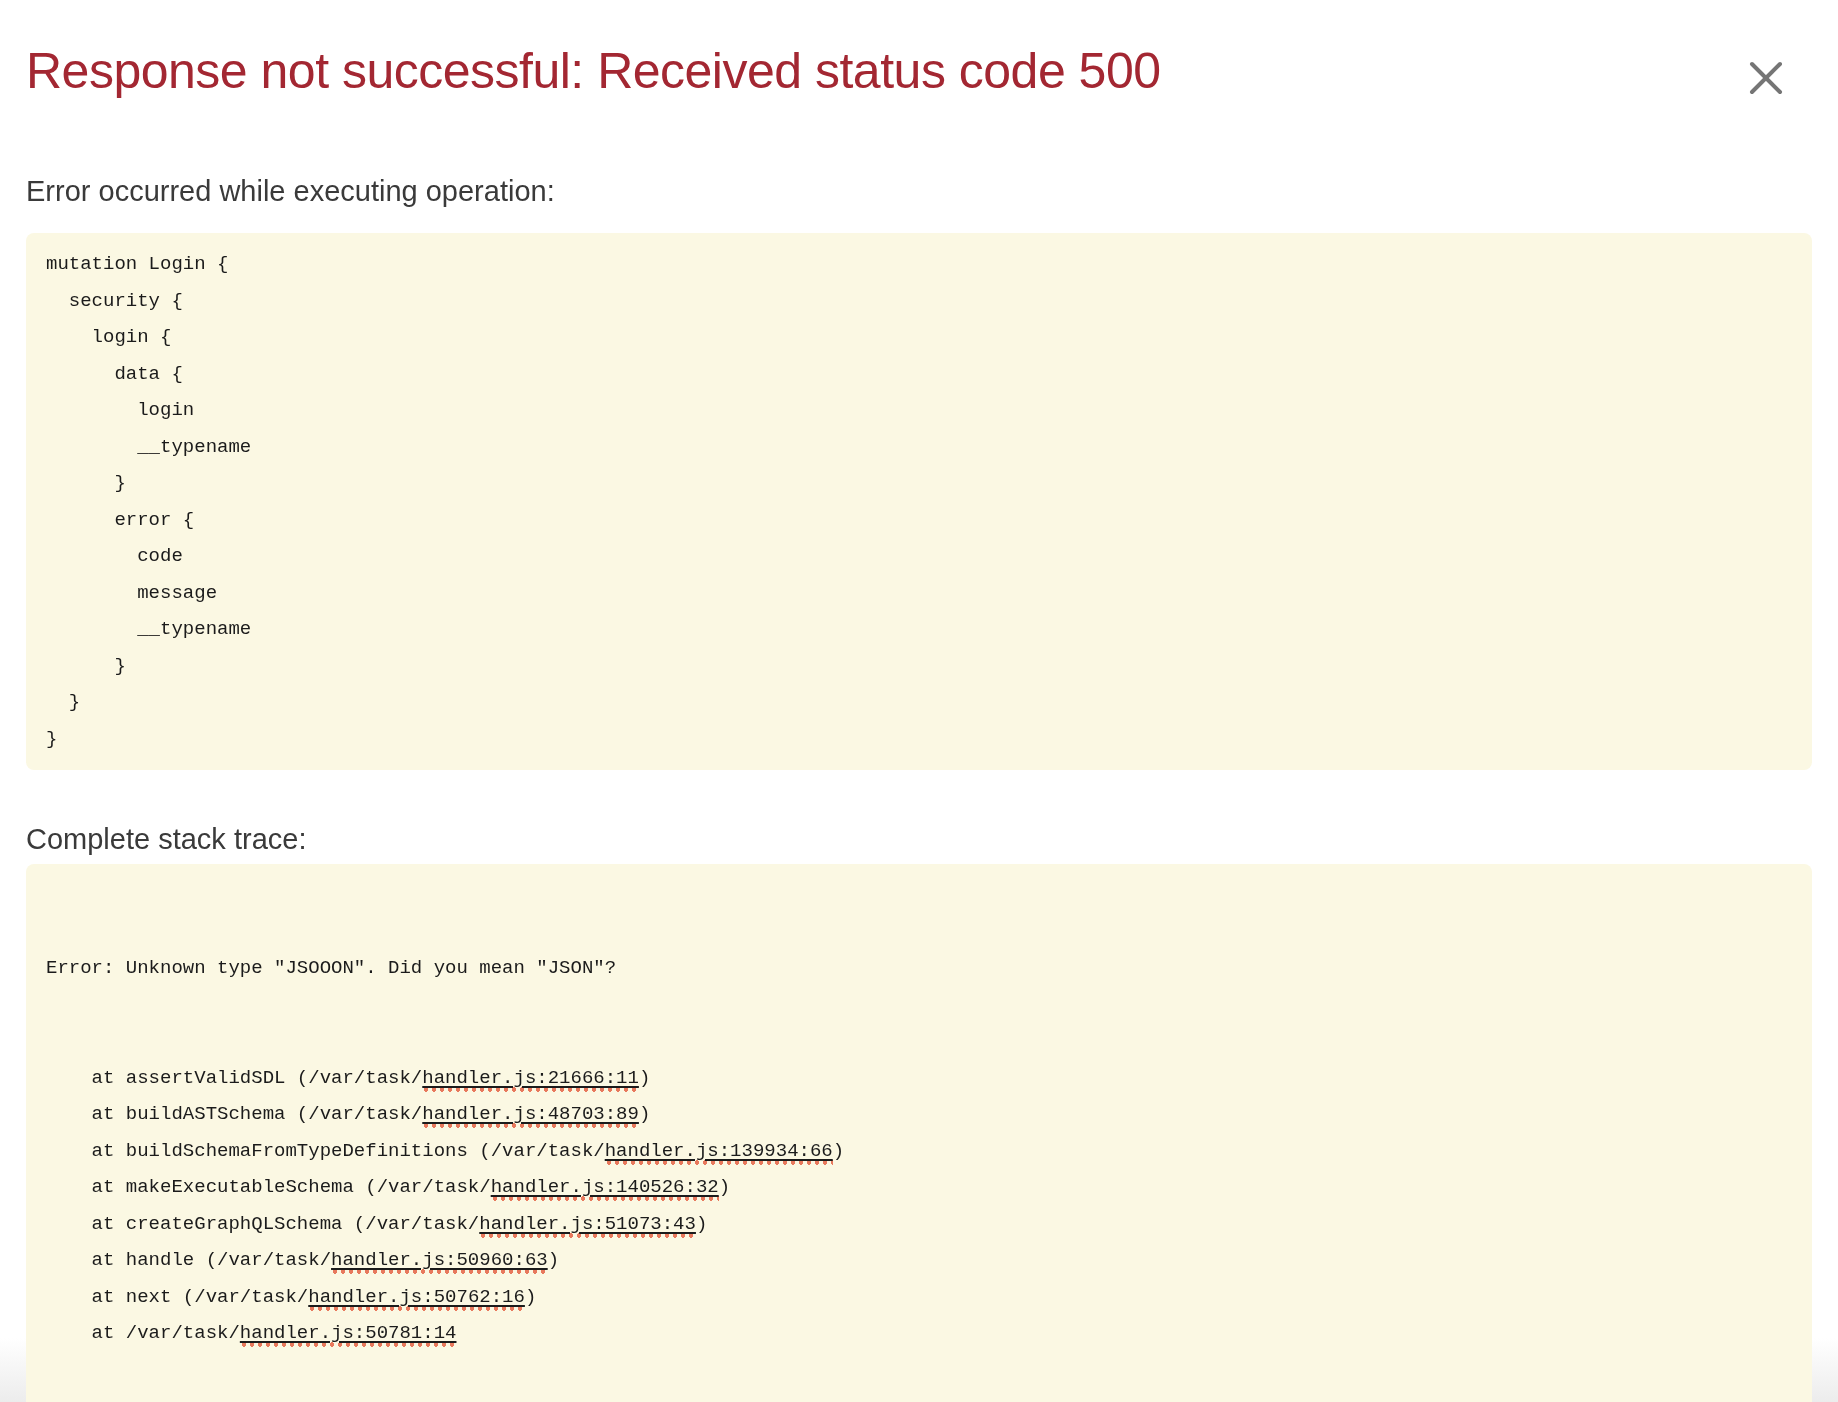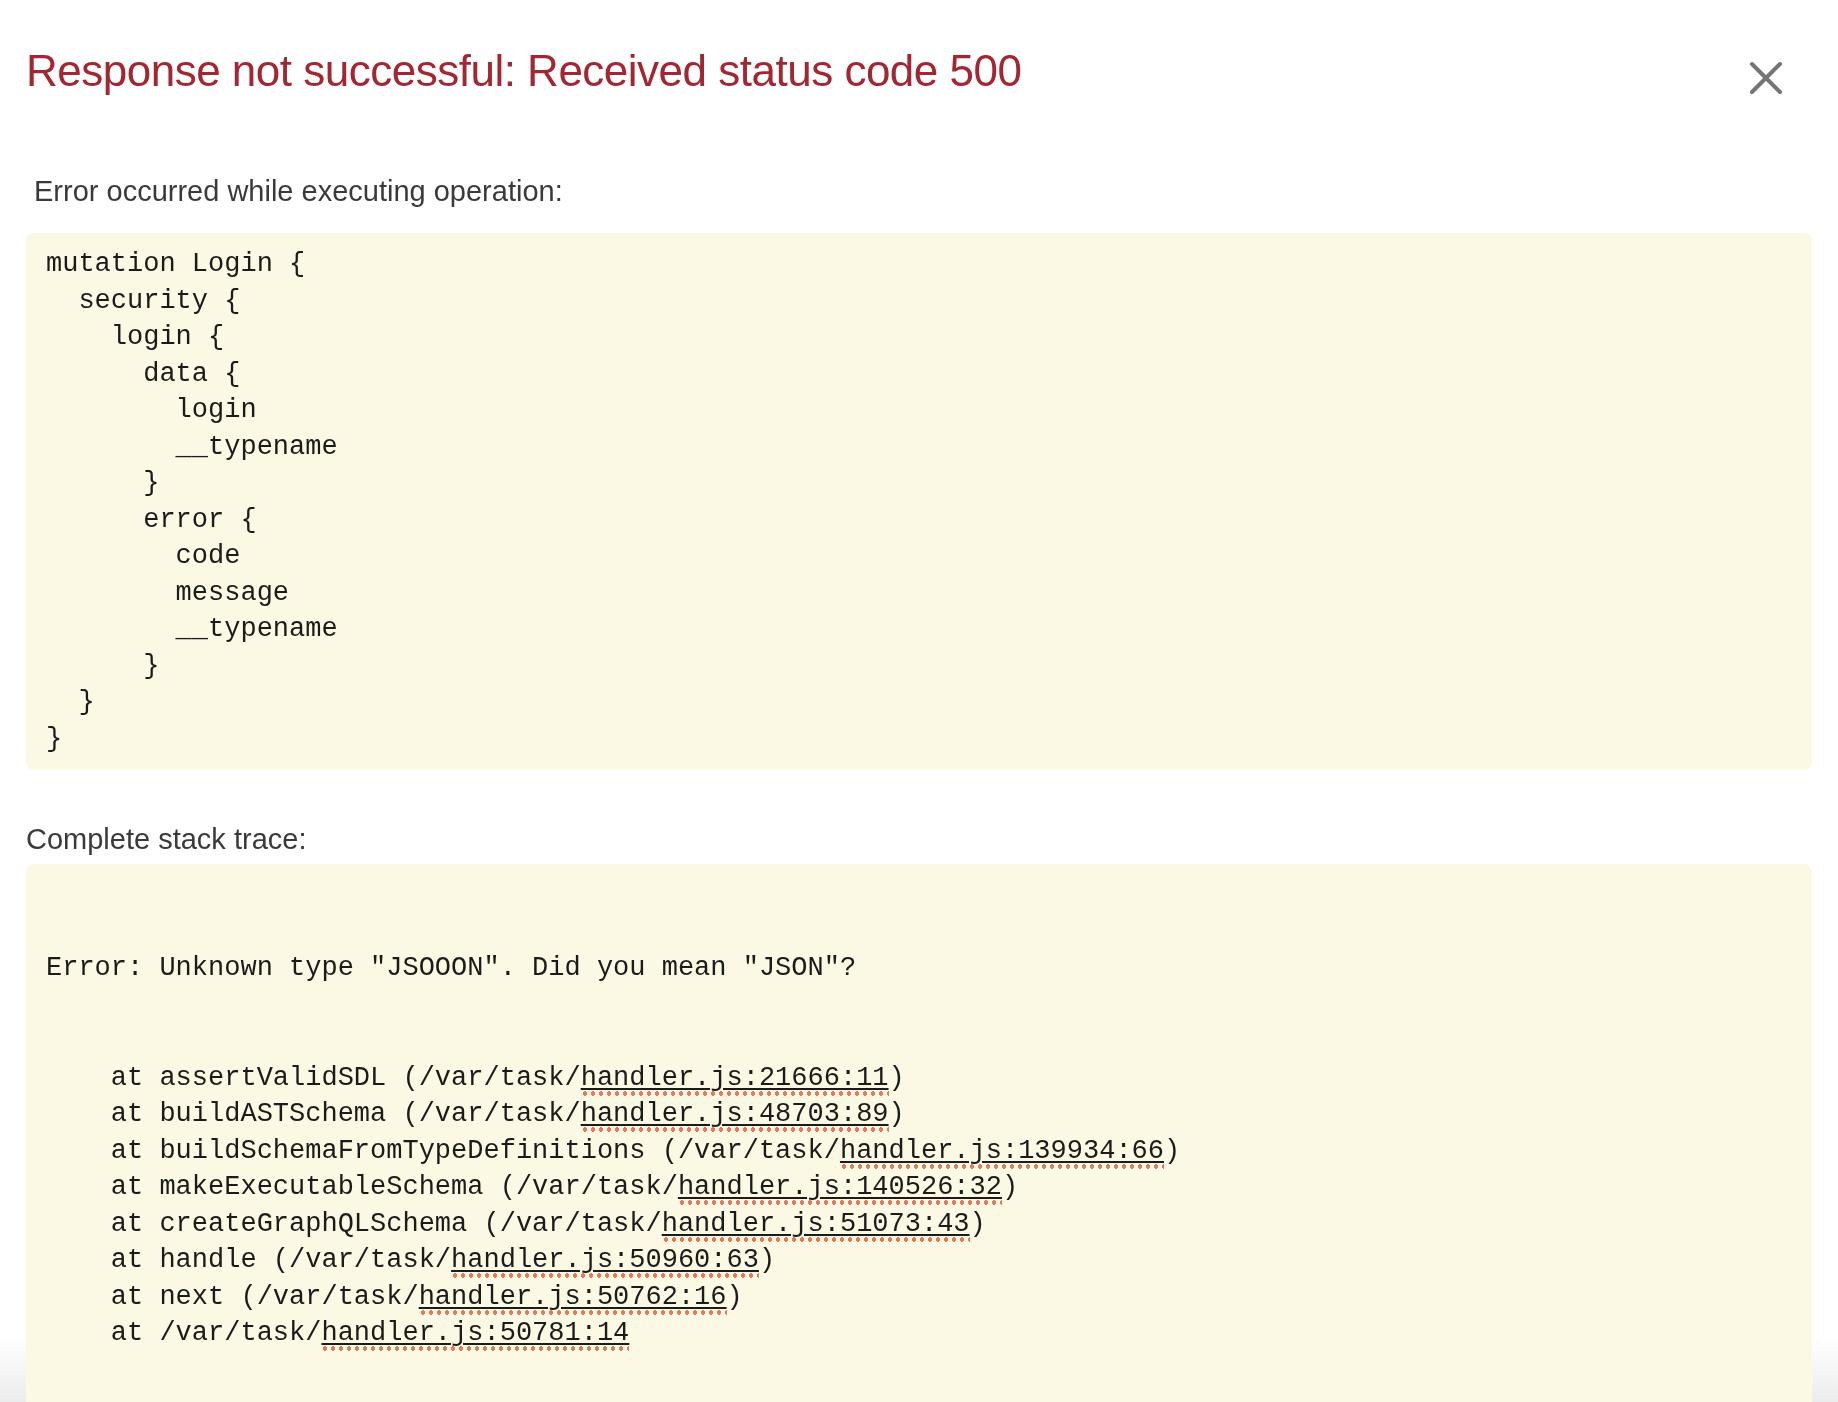--- a/index.html
+++ b/index.html
@@ -7,21 +7,21 @@
     width: 1838px; height: 1402px;
     background: #ffffff;
     font-family: "Liberation Sans", sans-serif;
     position: relative;
     overflow: hidden;
   }
   .content { padding: 0 26px; position: relative; z-index: 1; }
 
   .error-title {
     margin: 42px 0 0 0;
-    font-size: 44px;
+    font-size: 50px;
     line-height: 58px;
     font-weight: 400;
     letter-spacing: -0.5px;
     color: #a32732;
     white-space: nowrap;
   }
 
   .close-btn {
     position: absolute;
     top: 58px; right: 52px;
@@ -29,30 +29,30 @@
     background: none; border: none; padding: 0;
     cursor: pointer;
     z-index: 2;
   }
 
   .section-heading {
     font-weight: 400;
     font-size: 29px;
     line-height: 38px;
     color: #3a3a3a;
-    margin: 72px 0 23px 8px;
+    margin: 72px 0 23px 0;
   }
   .section-heading.stack { margin: 50px 0 6px 0; }
 
   .code-block {
     background: #fbf8e3;
     border-radius: 8px;
     padding: 13px 20px;
     font-family: "Liberation Mono", monospace;
-    font-size: 27px;
+    font-size: 19px;
     line-height: 36.5px;
     color: #1b1b1b;
     white-space: pre;
     overflow: hidden;
   }
 
   .file-ref {
     text-decoration: underline;
     text-decoration-thickness: 2px;
     text-underline-offset: 3px;

